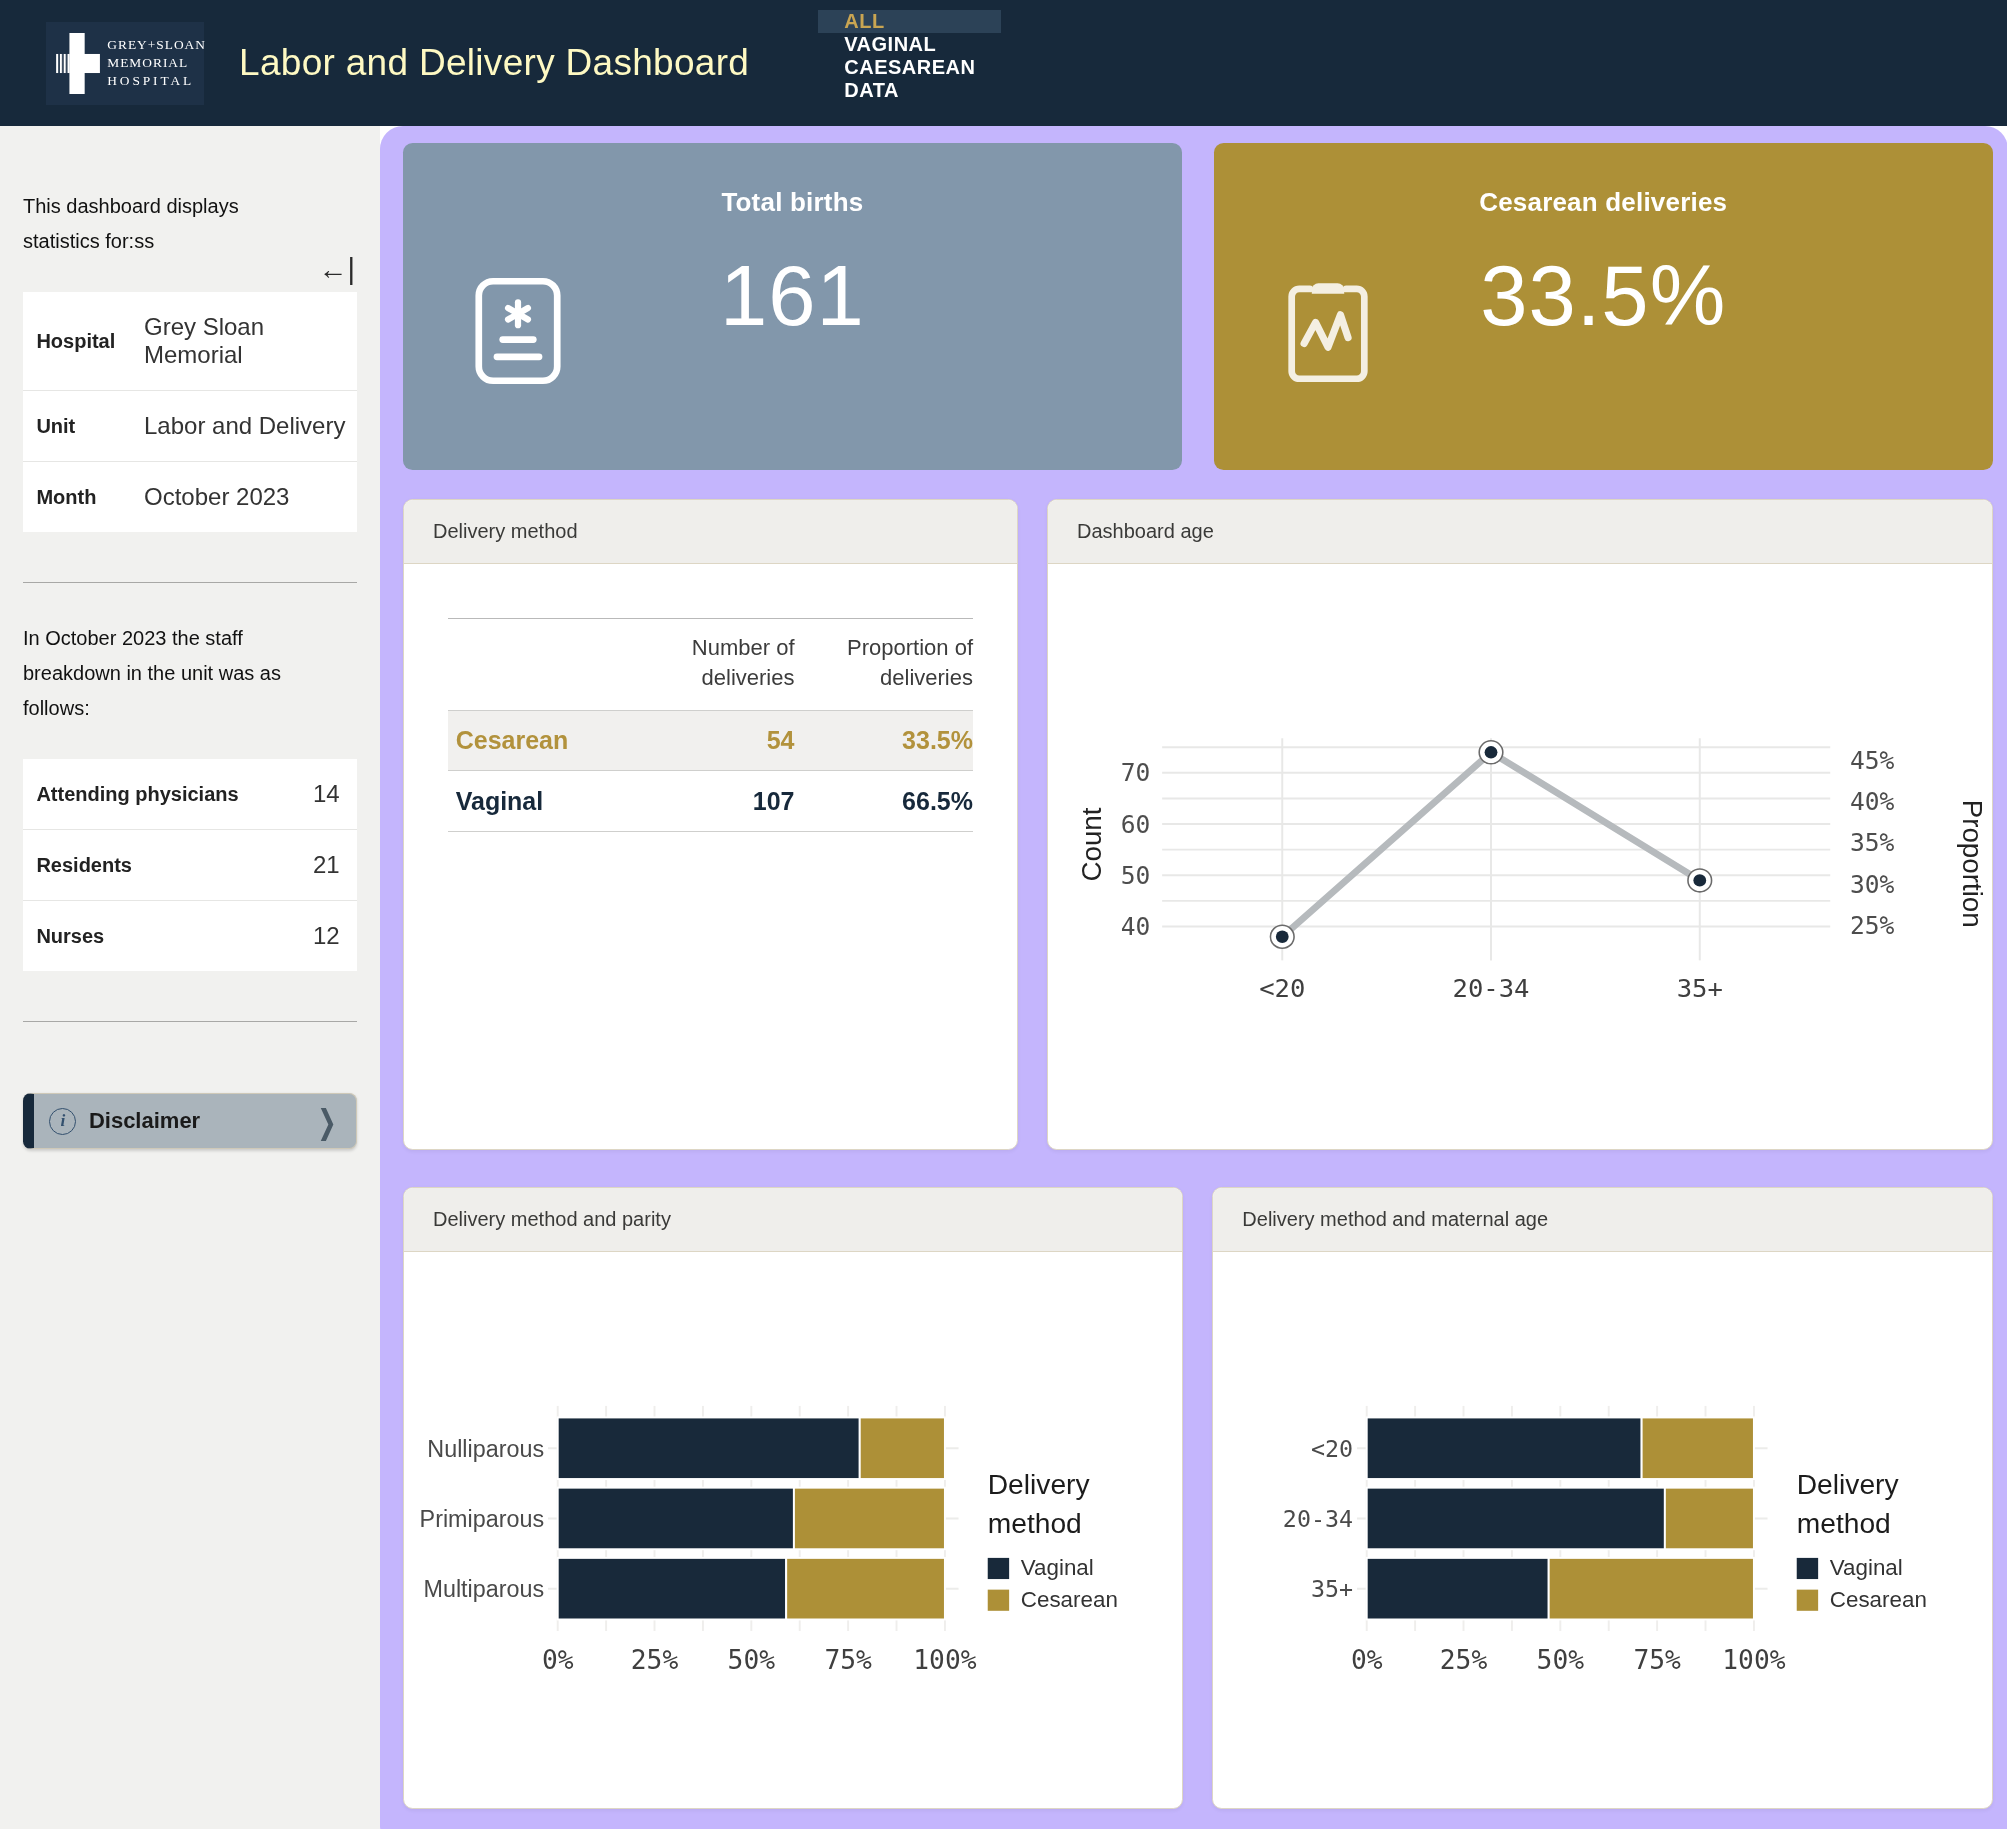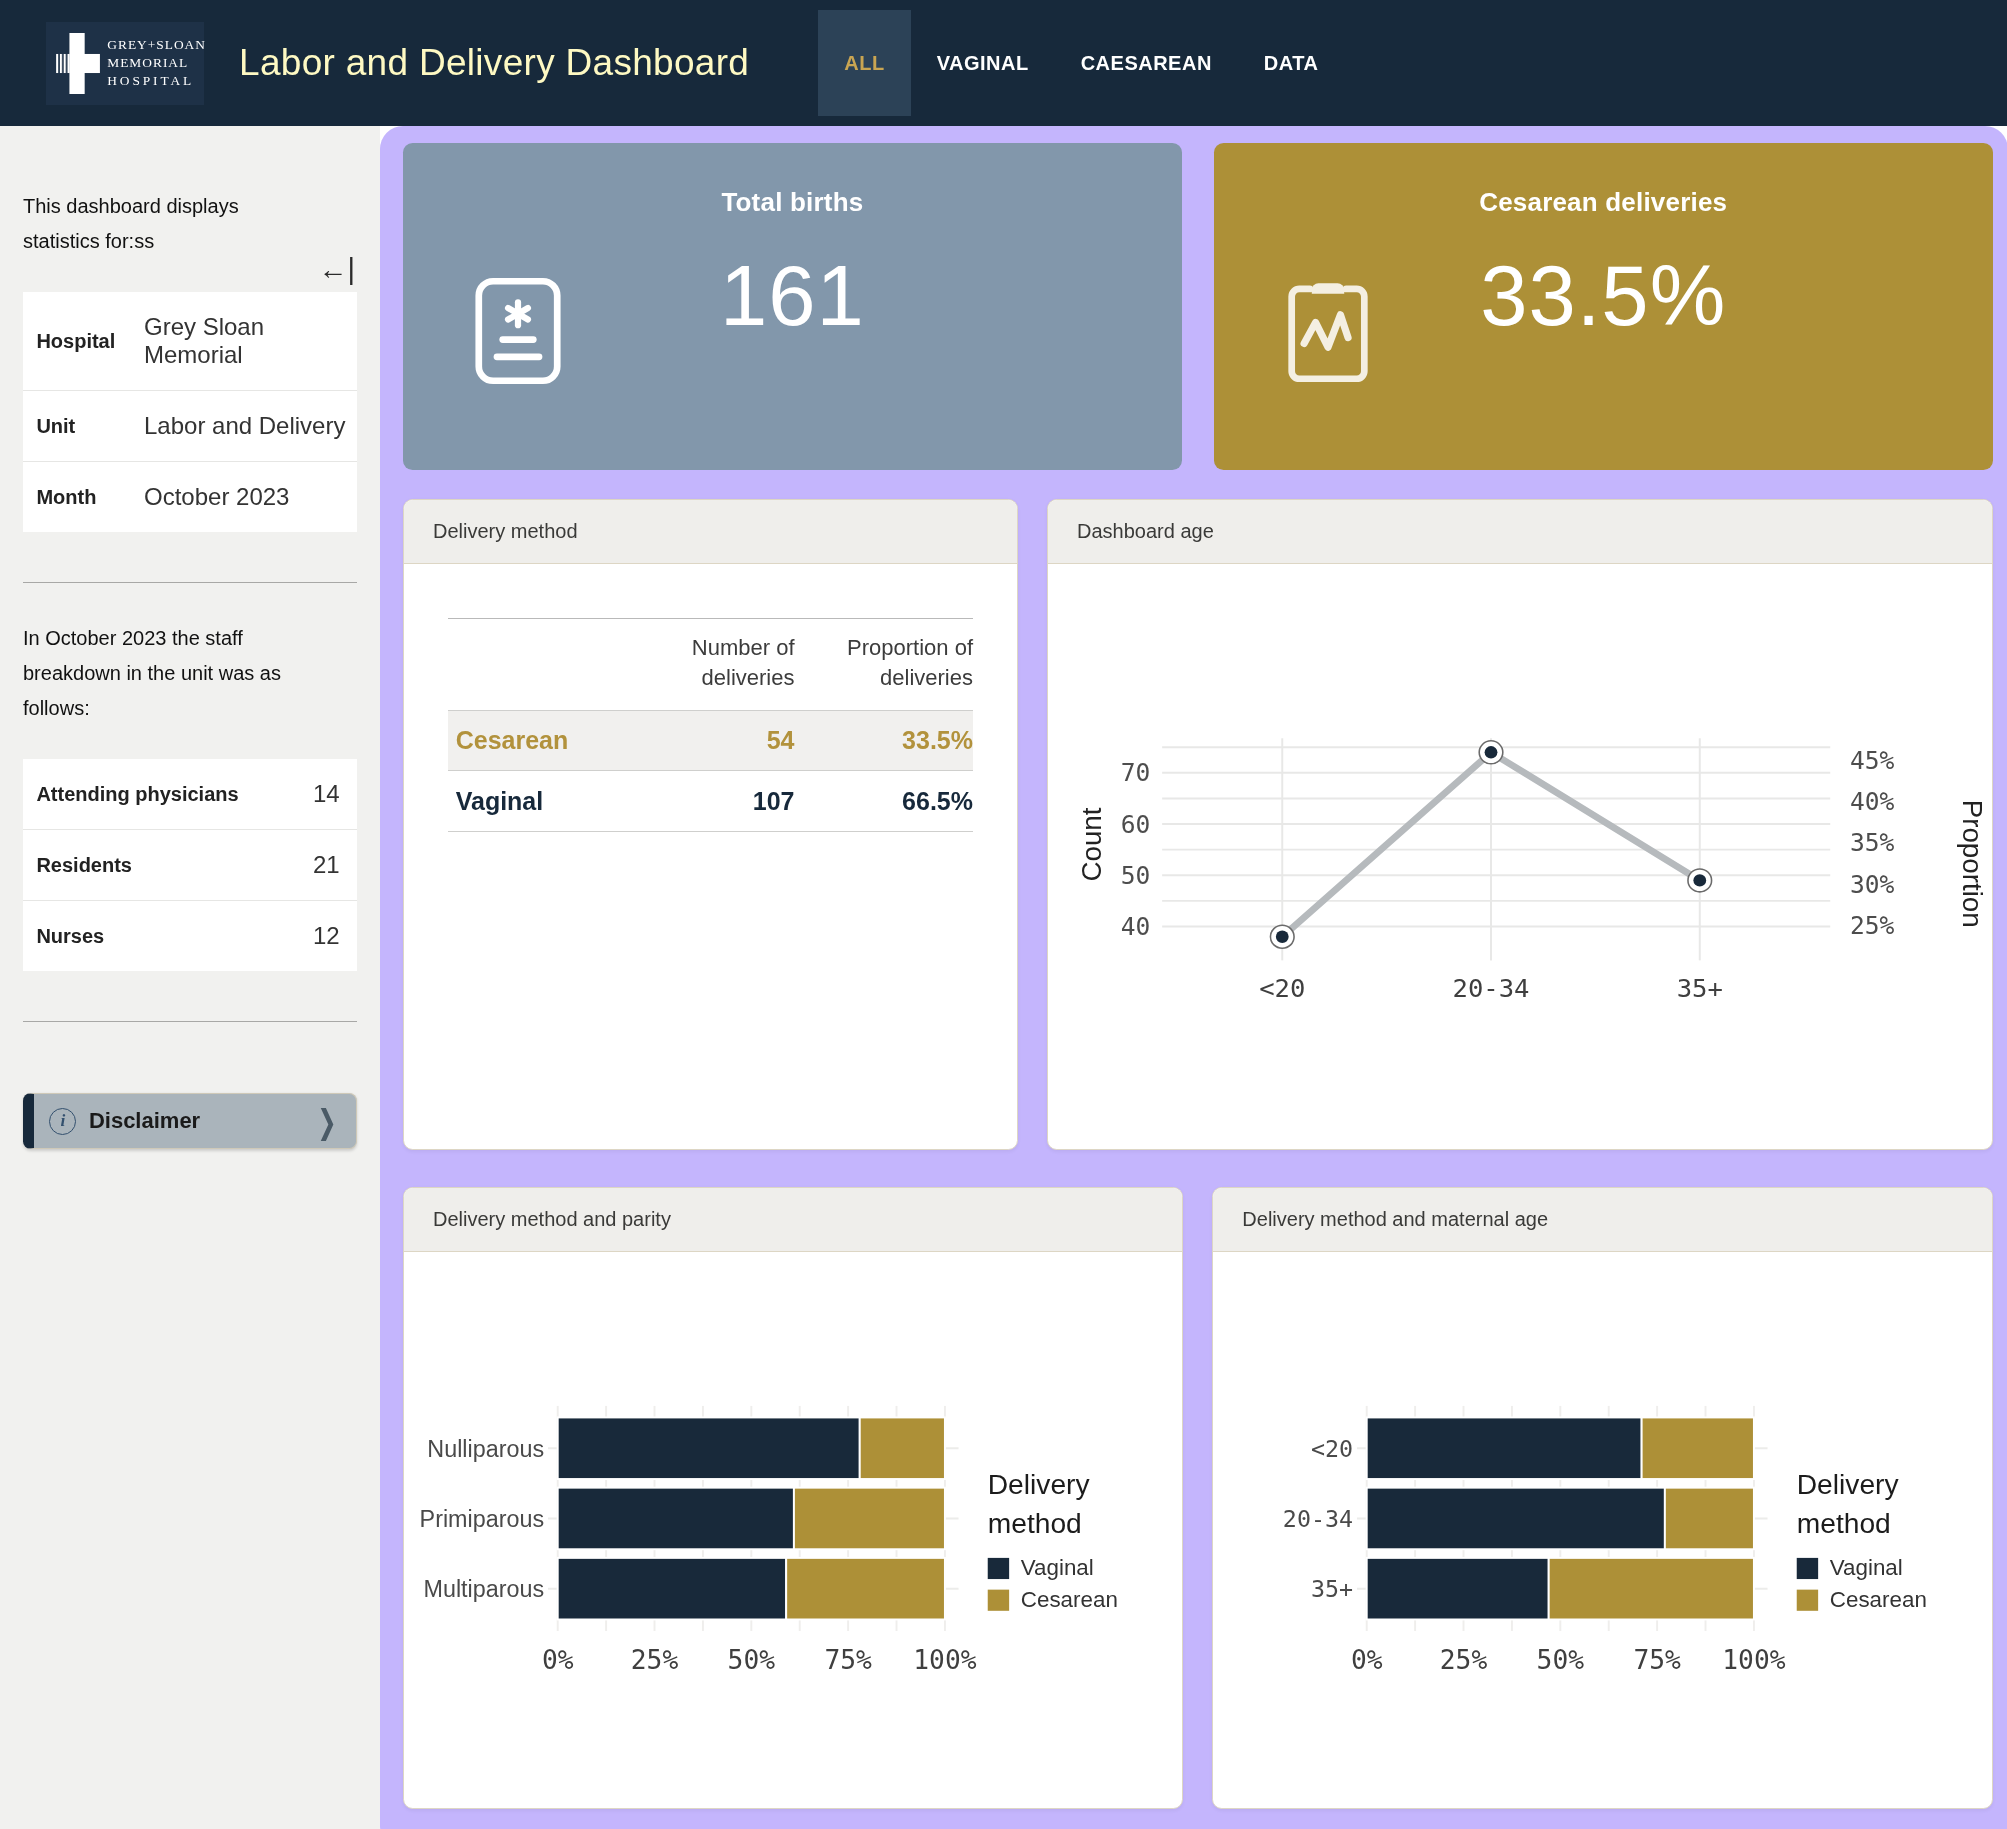--- a/index.html
+++ b/index.html
@@ -5,21 +5,21 @@
   * { box-sizing: border-box; margin: 0; padding: 0; }
   html,body { width: 2008px; height: 1829px; overflow: hidden; }
   body { font-family: "Liberation Sans", sans-serif; background: #ffffff; color: #1c1c1c; }
 
   
   .topnav { height: 126px; background: #17293b; display: flex; align-items: center; }
   .logo { width: 158px; height: 83px; margin-left: 46px; background: #1e3147; display: flex; align-items: center; padding: 7.7px 9.6px; gap: 7.7px; flex: none; }
   .logo svg { flex: none; }
   .logo-text { color: #fff; font-family: "Liberation Serif", serif; font-size: 13.4px; letter-spacing: 1px; line-height: 1.35; white-space: nowrap; }
   .app-title { color: #fef9c3; font-size: 37px; font-weight: 500; margin-left: 35px; letter-spacing: 0.3px; }
-  .tabs { display: flex; height: 106px; margin-left: 69px; }
+  .tabs { display: flex; height: 106px; margin-left: 69px; flex-direction: column; }
   .tab { display: flex; align-items: center; padding: 0 26px; color: #fff; font-weight: bold; font-size: 20px; letter-spacing: 0.5px; cursor: pointer; }
   .tab.active { background: #2c4257; color: #c9a552; }
 
   
   .layout { display: flex; height: 1723px; }
   .sidebar { width: 380px; flex: none; background: #f1f1ef; position: relative; padding: 0 23px; }
   .collapse-btn { position: absolute; top: 129px; right: 25px; font-size: 29px; color: #2b2b2b; cursor: pointer; line-height: 1; }
   .intro { margin-top: 63px; font-size: 20px; line-height: 1.75; color: #111; width: 288px; }
   .side-table { width: 100%; border-collapse: collapse; margin-top: 33px; background: #fff; }
   .side-table tr { border-bottom: 1.9px solid #e6e6e4; }

